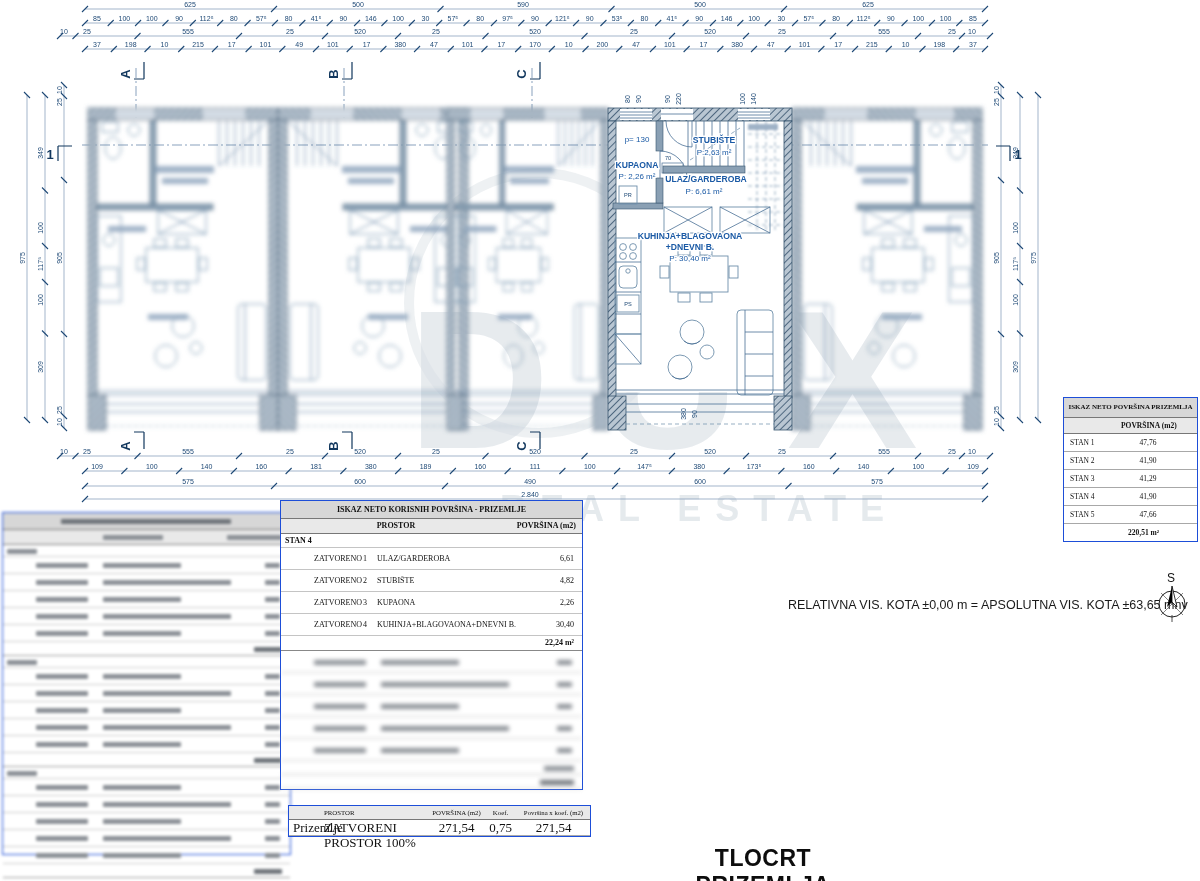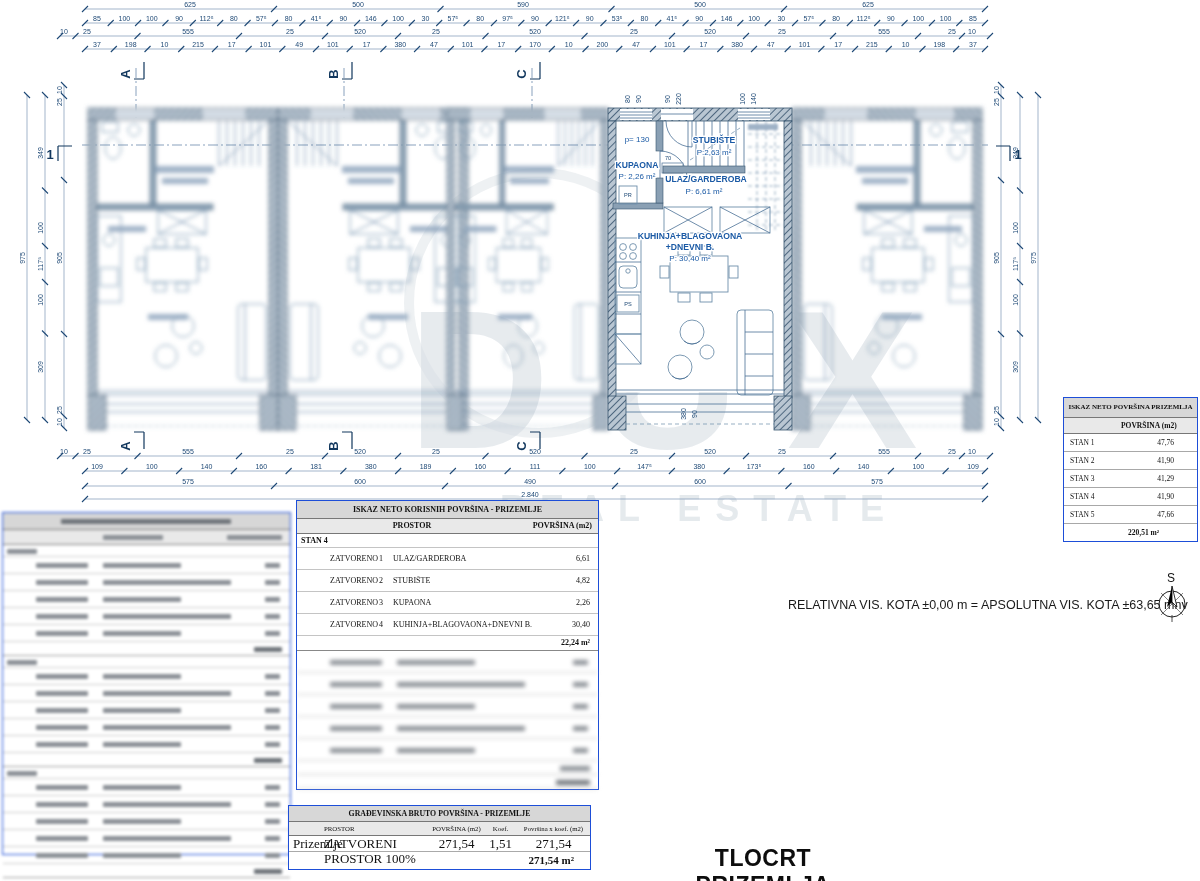--- a/index.html
+++ b/index.html
@@ -31,21 +31,21 @@
         font-family:"Liberation Sans",sans-serif;}
   .tiny{fill:#1d4875;font-size:5.6px;text-anchor:middle;font-family:"Liberation Sans",sans-serif;}
   .mkt{fill:#12385e;font-size:13px;font-weight:bold;text-anchor:middle;font-family:"Liberation Sans",sans-serif;}
   .mkl{stroke:#12385e;stroke-width:1.2;fill:none;}
   
   .tbl{position:absolute;background:#fff;border:1px solid #1d4ed8;color:#111;z-index:3;
        font-family:Liberation Serif, serif;}
   .t-title{background:#d7d7d7;border-bottom:1px solid #777;text-align:center;font-weight:bold;}
   .t-head{background:#e9e9e9;border-bottom:1px solid #777;position:relative;}
   
-  #net-table{left:296px;top:500px;width:301px;font-size:8px;}
+  #net-table{left:280px;top:500px;width:301px;font-size:8px;}
   #net-table .t-title{height:17px;line-height:17px;font-size:8px;}
   #net-table .t-head{height:14px;}
   #net-table .h1{position:absolute;left:60px;width:110px;text-align:center;top:2px;font-weight:bold;}
   #net-table .h2{position:absolute;right:6px;top:2px;font-weight:bold;}
   .nt-sec{height:13px;line-height:13px;font-weight:bold;padding-left:4px;border-bottom:1px solid #c4c4c4;}
   .nrow{height:21px;line-height:21px;border-bottom:1px solid #c4c4c4;position:relative;}
   .c-zat{position:absolute;left:33px;}
   .c-num{position:absolute;left:82px;}
   .c-name{position:absolute;left:96px;}
   .c-val{position:absolute;right:8px;}
@@ -53,21 +53,21 @@
             border-bottom:1px solid #888;}
   .nt-blur{filter:blur(2px);}
   .btotal{height:13px;border-bottom:1px solid #c4c4c4;position:relative;}
   
   #right-table{left:1063px;top:397px;width:133px;font-size:7.5px;}
   #right-table .t-title{height:19px;line-height:19px;font-size:7px;}
   #right-table .t-head{height:15px;}
   #right-table .h2{position:absolute;left:57px;top:3px;font-weight:bold;}
   .rrow{height:17px;line-height:17px;border-bottom:1px solid #a8a8a8;position:relative;}
   .r-lab{position:absolute;left:6px;}
-  .r-val{position:absolute;left:58px;width:52px;text-align:right;}
+  .r-val{position:absolute;left:58px;width:52px;text-align:center;}
   .rt-total{height:17px;line-height:17px;font-weight:bold;text-align:center;padding-left:26px;}
   
   #bruto-table{left:288px;top:805px;width:301px;font-size:7.5px;}
   #bruto-table .t-title{height:15px;line-height:15px;font-size:7.8px;}
   .gb-grid{display:grid;grid-template-columns:35px 105px 55px 33px 73px;}
   #bruto-table .t-head{height:13px;line-height:13px;}
   .gb-grid span{text-align:center;font-size:6.8px;}
   .gb-row{height:15px;line-height:15px;border-bottom:1px solid #aaa;}
   .gb-row span{font-size:13px;}
   .gb-c0{text-align:left!important;padding-left:4px;}
@@ -824,36 +824,34 @@
 
         <div class="rrow">
           <span class="r-lab">STAN 5</span>
           <span class="r-val">47,66</span>
         </div>
       </div>
     <div class="rt-total">220,51 m²</div>
   </div>
 
   <div class="tbl" id="bruto-table">
-    <div class="t-title">GRAĐEVINSKA BRUTO POVRŠINA - PRIZEMLJE</div>
     <div class="t-head gb-grid">
       <span></span>
       <span class="gb-c1">PROSTOR</span>
       <span>POVRŠINA (m2)</span>
       <span>Koef.</span>
       <span>Površina x koef. (m2)</span>
     </div>
     <div class="gb-row gb-grid">
       <span class="gb-c0">Prizemlje</span>
       <span class="gb-c1">ZATVORENI PROSTOR 100%</span>
       <span>271,54</span>
-      <span>1,51</span>
+      <span>0,75</span>
       <span>271,54</span>
     </div>
-    <div class="gb-total">271,54 m²</div>
   </div>
 
   <div id="kota">RELATIVNA VIS. KOTA ±0,00 m = APSOLUTNA VIS. KOTA ±63,65 mnv</div>
 
   <svg id="compass" width="46" height="58" viewBox="0 0 46 58">
     <text x="21" y="12" font-size="12" fill="#111" text-anchor="middle" font-family="Liberation Sans, sans-serif">S</text>
     <circle cx="22" cy="34" r="13" fill="none" stroke="#222" stroke-width="1"></circle>
     <path d="M11,23 L33,45 M33,23 L11,45" stroke="#333" stroke-width=".6"></path>
     <polygon points="22,16 17,37 22,32" fill="#000"></polygon>
     <polygon points="22,16 27,37 22,32" fill="#fff" stroke="#000" stroke-width=".8"></polygon>

